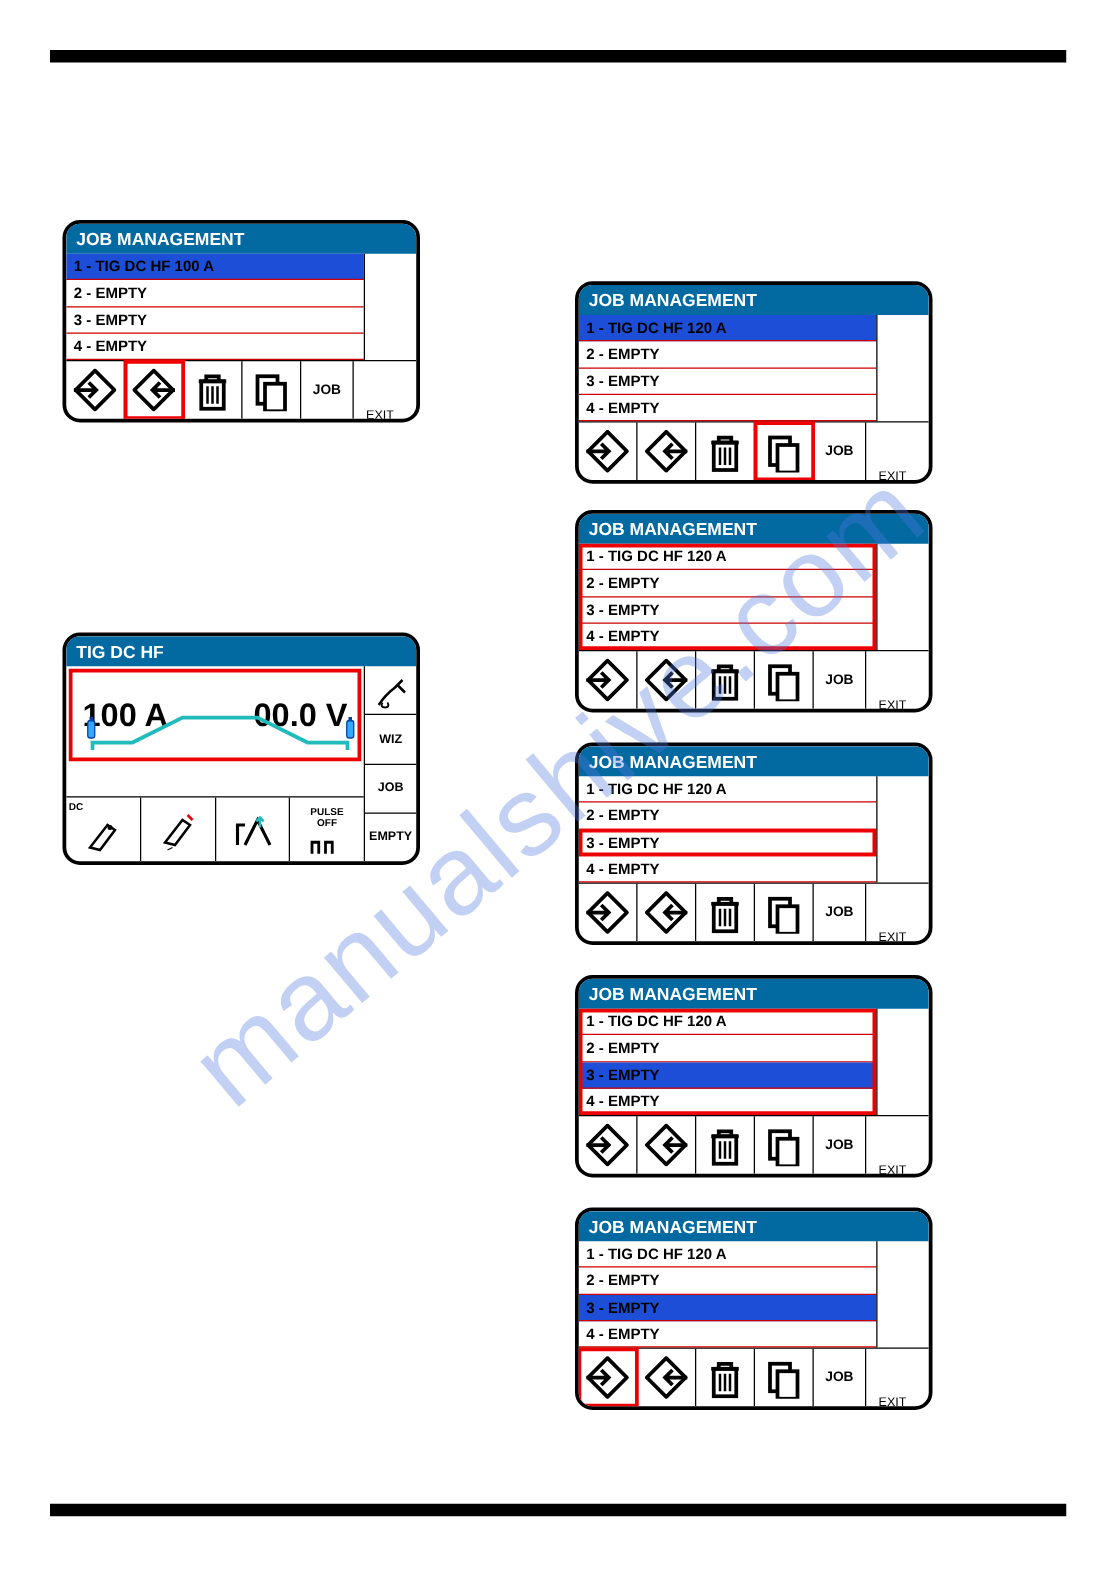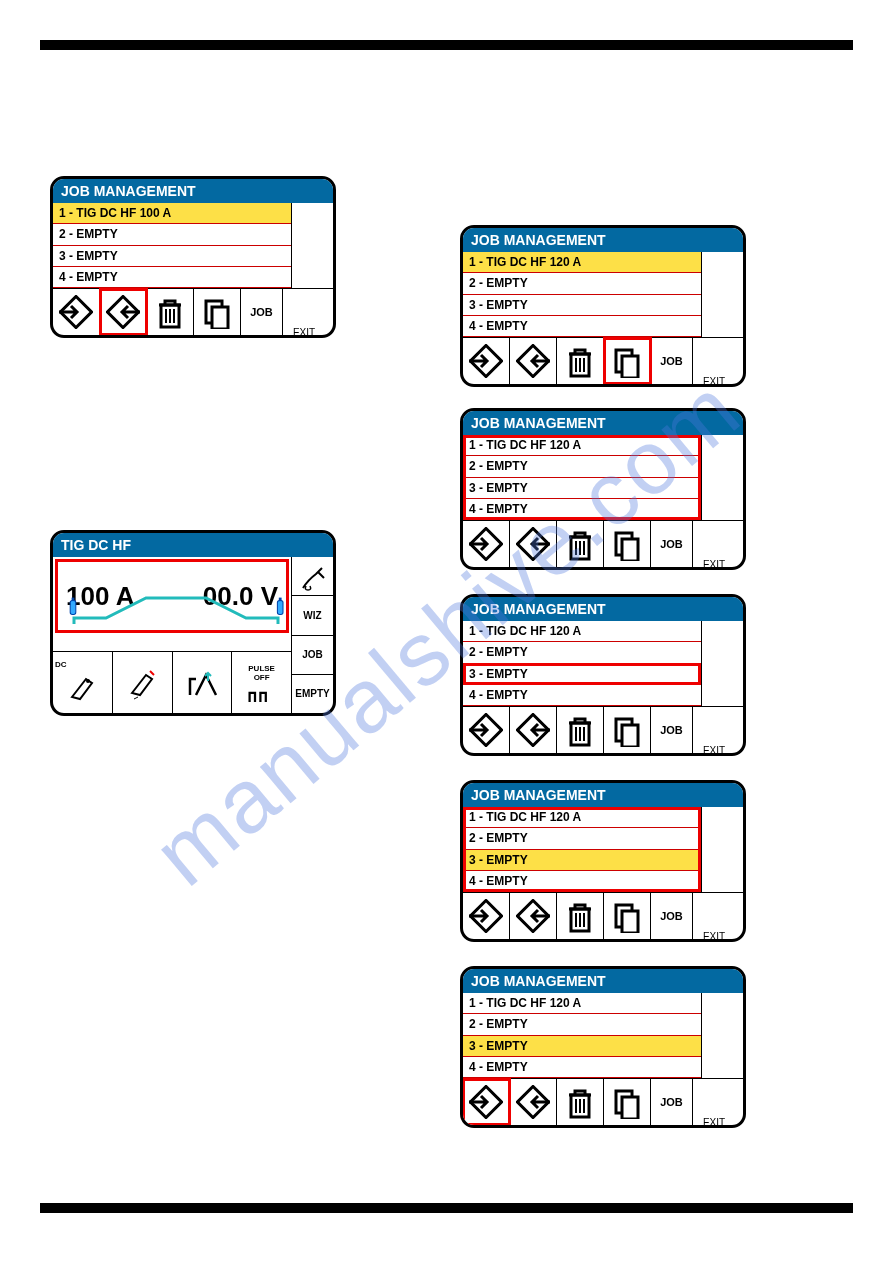--- a/index.html
+++ b/index.html
@@ -65,21 +65,21 @@
   }
   .job-row {
     flex: 1;
     border-bottom: 1px solid #c00;
     font-size: 12px;
     font-weight: bold;
     padding: 3px 6px;
     display: flex;
     align-items: center;
   }
-  .job-row.sel { background: #fde047; }
+  .job-row.sel { background: #1d4ed8; }
   .job-side {
     width: 42px;
     border-left: 1px solid #000;
   }
 
   .job-buttons {
     display: flex;
     height: 47px;
     border-top: 1px solid #000;
   }
@@ -166,21 +166,21 @@
     align-items: center;
     justify-content: center;
     font-size: 10px;
     font-weight: bold;
   }
   .tig-bottom {
     position: absolute;
     left: 0;
     bottom: 0;
     right: 42px;
-    height: 62px;
+    height: 52px;
     border-top: 1px solid #000;
     display: flex;
   }
   .tig-bottom-cell {
     flex: 1;
     border-right: 1px solid #000;
     display: flex;
     flex-direction: column;
     align-items: center;
     justify-content: center;
@@ -286,21 +286,21 @@
       <div class="btn-exit">EXIT</div>
       <div class="btn-return">
           <svg width="32" height="30">
             <use href="#return"></use>
           </svg>
         </div>
     </div>
   </div>
 </div>
 
-<div class="panel tig-panel" style="left:50px; top:530px;">
+<div class="panel tig-panel" style="left:50px; top:506px;">
   <div class="title-bar">TIG DC HF</div>
   <div style="position:absolute; left:0; top:24px; right:42px;">
     <div class="tig-disp">
       <span class="tig-big">100 A</span>
       <span class="tig-big">00.0 V</span>
       <svg class="tig-wave" viewBox="0 0 220 36">
         <path d="M 8 32 L 8 26 L 40 26 L 80 6 L 140 6 L 180 26 L 212 26 L 212 32" stroke="#2bb" stroke-width="3" fill="none"></path>
         <use href="#gas-bottle" x="-6" y="2" transform="scale(0.7)"></use>
         <use href="#gas-bottle" x="290" y="2" transform="scale(0.7)"></use>
       </svg>

